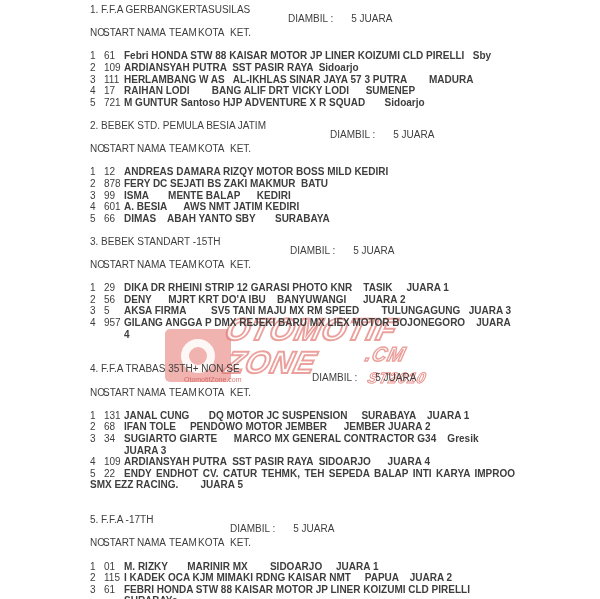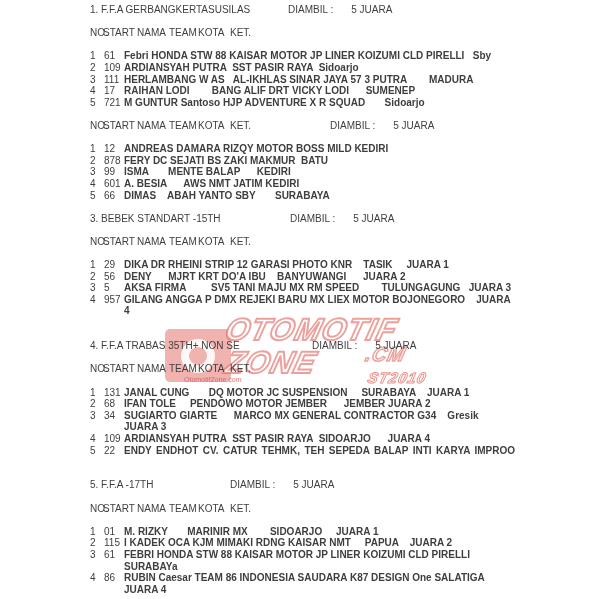--- a/index.html
+++ b/index.html
@@ -7,21 +7,21 @@
     width:600px;height:599px;overflow:hidden;background:#ffffff;
     font-family:"Liberation Sans","DejaVu Sans",sans-serif;
     font-size:10px;line-height:11.6px;color:#3e3e3e;
   }
   .doc{position:relative;width:600px;height:599px;}
   .content{position:relative;z-index:1;padding:4px 85px 0 90px;}
   .section{position:relative;}
   .gap1{margin-bottom:11.6px;}
   .gap2{margin-bottom:23.2px;}
   .sec-title{position:relative;margin-bottom:11.6px;white-space:pre;}
-  .diambil{position:absolute;top:0;white-space:pre;}
+  .diambil{position:absolute;top:9px;white-space:pre;}
   .d1{left:198px}.d2{left:240px}.d3{left:200px}.d4{left:222px}.d5{left:140px}
   .dv{margin-left:18px;}
   .col-header{margin-bottom:11.6px;white-space:pre;}
   .col-header span{display:inline-block;}
   .h-no{width:13px}.h-start{width:34px}.h-nama{width:32px}.h-team{width:29px}.h-kota{width:32px}
   .row{display:grid;grid-template-columns:14px 20px 1fr;}
   .c-no,.c-start{white-space:pre;}
   .c-text{white-space:pre-wrap;font-weight:bold;}
   .row-wrap{display:block;text-align:justify;text-align-last:justify;}
   .row-wrap .c-no{display:inline-block;width:14px;}
@@ -82,21 +82,21 @@
           <span class="c-text">RAIHAN LODI        BANG ALIF DRT VICKY LODI      SUMENEP</span>
         </div>
       <div class="row">
           <span class="c-no">5</span>
           <span class="c-start">721</span>
           <span class="c-text">M GUNTUR Santoso HJP ADVENTURE X R SQUAD       Sidoarjo</span>
         </div>
     </div>
 
     <div class="section gap1">
-      <div class="sec-title"><span class="diambil d2"><span>DIAMBIL :</span><span class="dv">5 JUARA</span></span></div>
+      <div class="sec-title"><span>2. BEBEK STD. PEMULA BESIA JATIM</span><span class="diambil d2"><span>DIAMBIL :</span><span class="dv">5 JUARA</span></span></div>
       <div class="col-header"><span class="h-no">NO.</span><span class="h-start">START</span><span class="h-nama">NAMA</span><span class="h-team">TEAM</span><span class="h-kota">KOTA</span><span>KET.</span></div>
       <div class="row">
           <span class="c-no">1</span>
           <span class="c-start">12</span>
           <span class="c-text">ANDREAS DAMARA RIZQY MOTOR BOSS MILD KEDIRI</span>
         </div>
       <div class="row">
           <span class="c-no">2</span>
           <span class="c-start">878</span>
           <span class="c-text">FERY DC SEJATI BS ZAKI MAKMUR  BATU</span>
@@ -160,20 +160,21 @@
           <span class="c-no">3</span>
           <span class="c-start">34</span>
           <span class="c-text">SUGIARTO GIARTE      MARCO MX GENERAL CONTRACTOR G34    Gresik JUARA 3</span>
         </div>
       <div class="row">
           <span class="c-no">4</span>
           <span class="c-start">109</span>
           <span class="c-text">ARDIANSYAH PUTRA  SST PASIR RAYA  SIDOARJO      JUARA 4</span>
         </div>
       <div class="row row-wrap"><span class="c-no">5</span><span class="c-start">22</span><span class="c-text">ENDY ENDHOT CV. CATUR TEHMK, TEH SEPEDA BALAP INTI KARYA IMPROO</span></div>
+      <div class="row-cont"><span class="c-text">SMX EZZ RACING.        JUARA 5</span></div>
     </div>
 
     <div class="section">
       <div class="sec-title"><span>5. F.F.A -17TH</span><span class="diambil d5"><span>DIAMBIL :</span><span class="dv">5 JUARA</span></span></div>
       <div class="col-header"><span class="h-no">NO.</span><span class="h-start">START</span><span class="h-nama">NAMA</span><span class="h-team">TEAM</span><span class="h-kota">KOTA</span><span>KET.</span></div>
       <div class="row">
           <span class="c-no">1</span>
           <span class="c-start">01</span>
           <span class="c-text">M. RIZKY       MARINIR MX        SIDOARJO     JUARA 1</span>
         </div>

